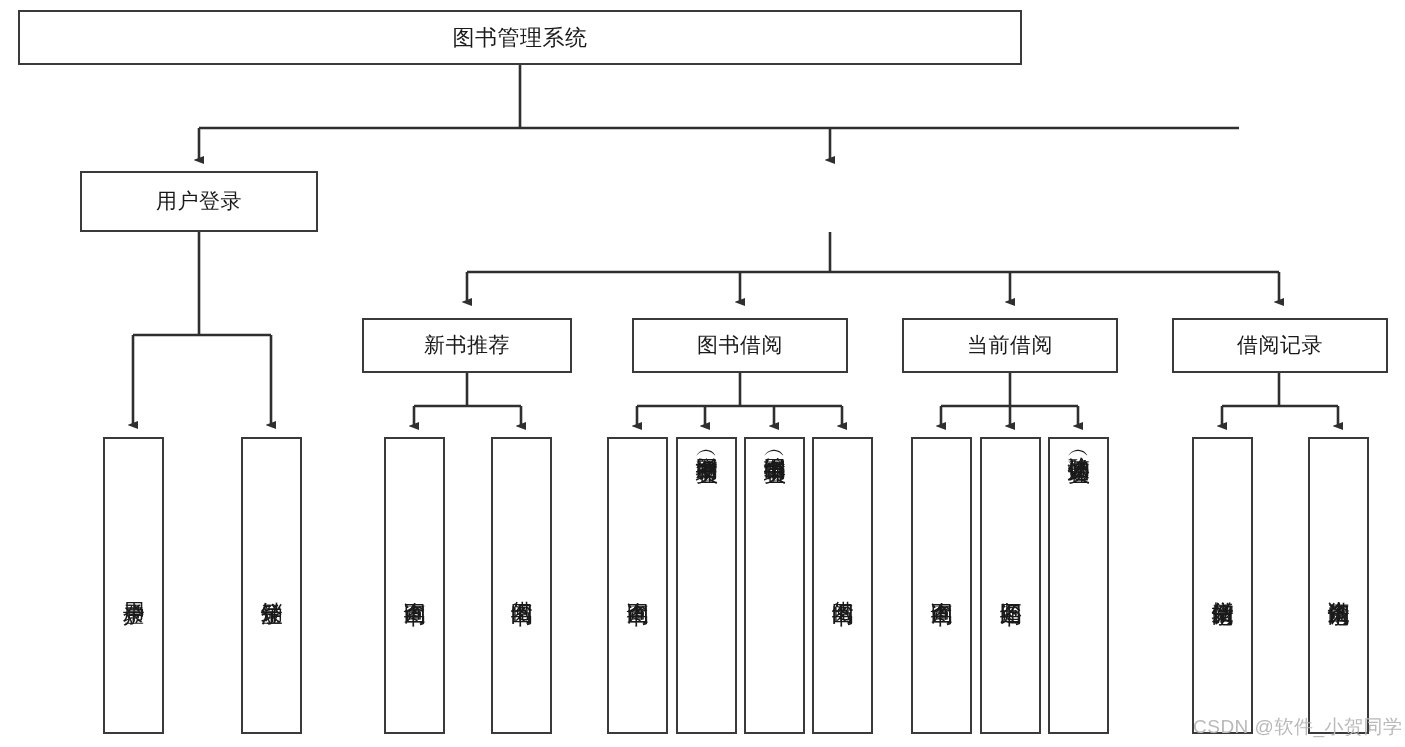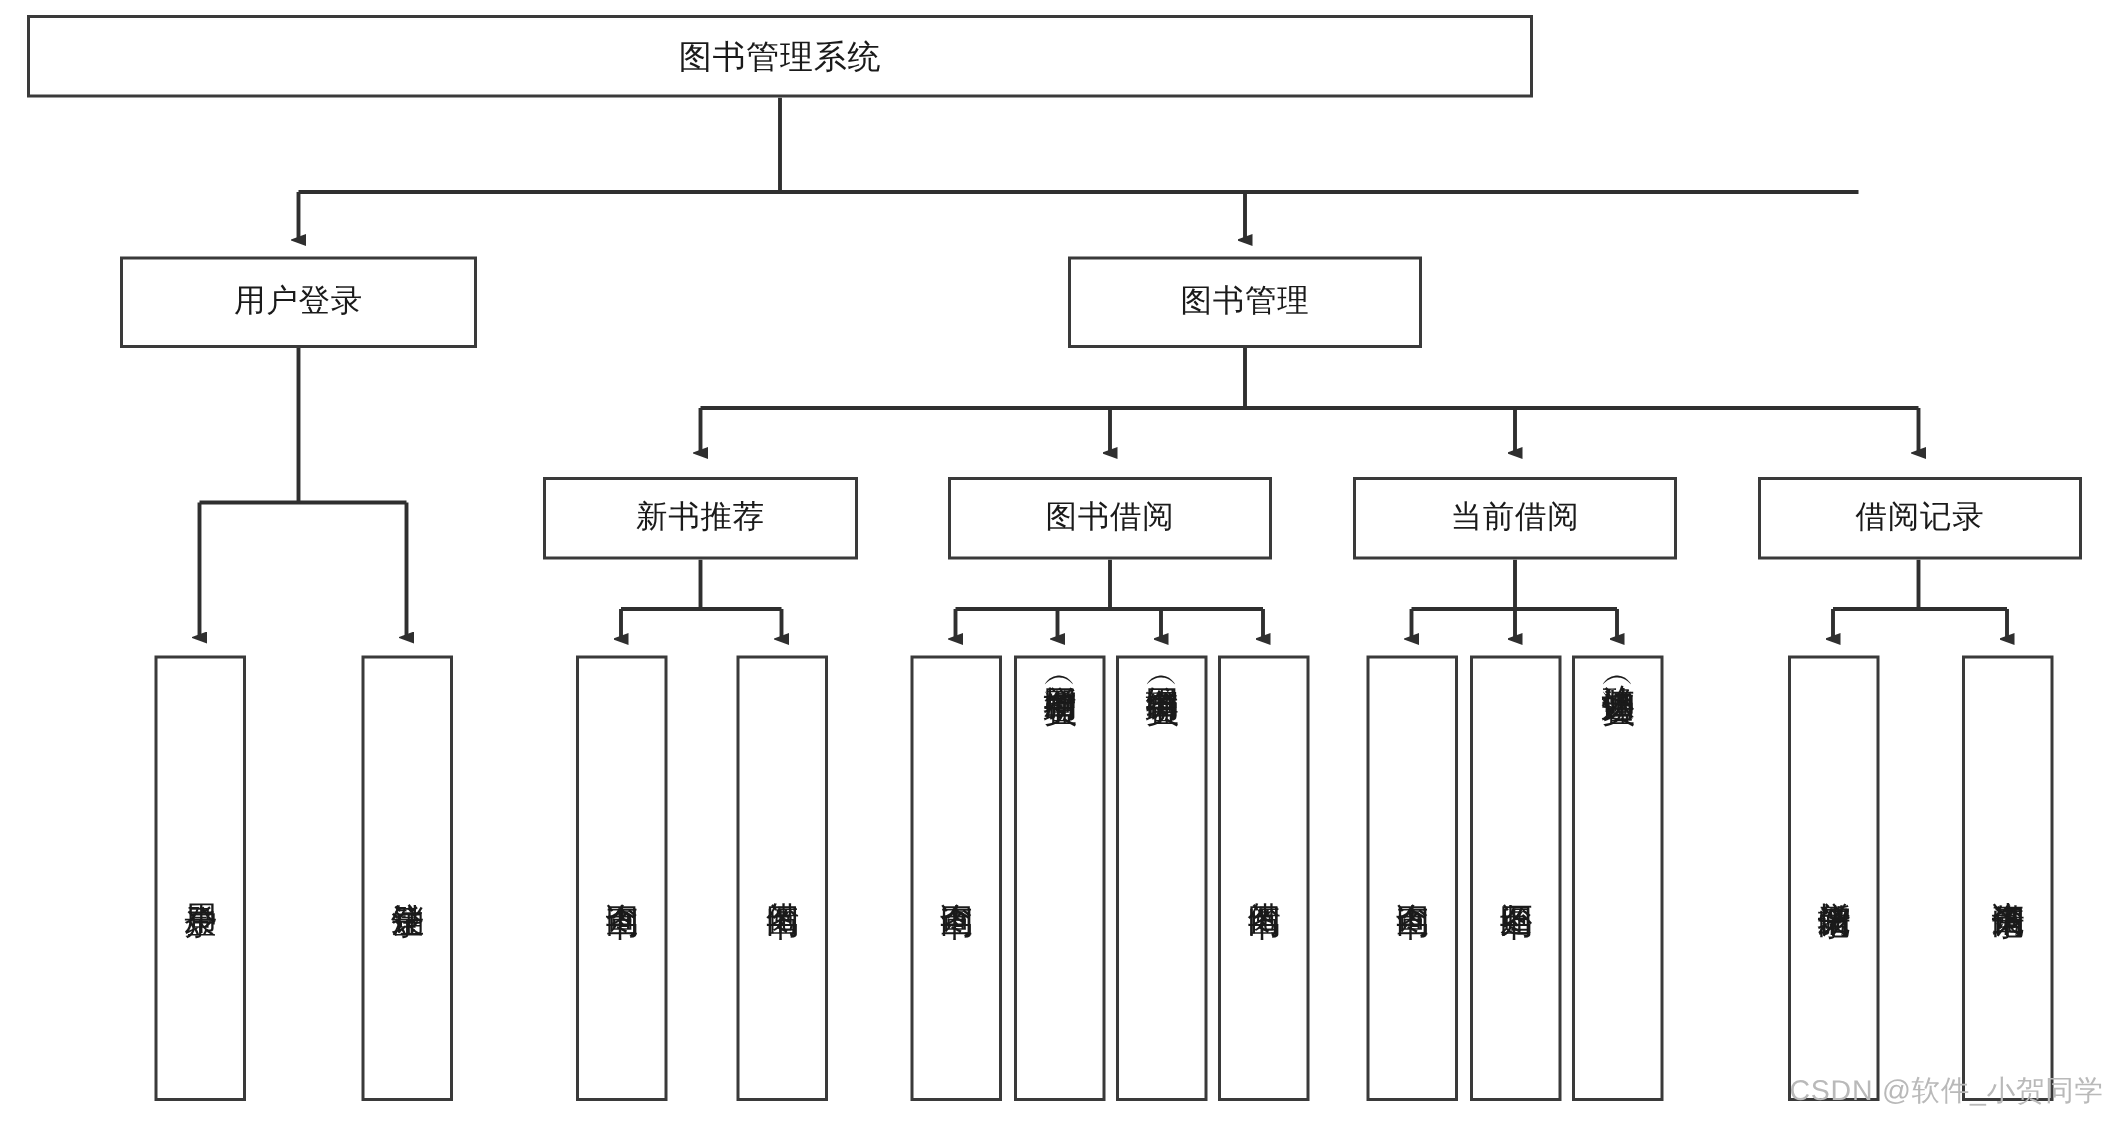--- a/index.html
+++ b/index.html
@@ -122,23 +122,20 @@
   </svg>
 
   <div class="node root" style="left:18px; top:10px; width:1004px; height:55px;">
     <span class="label">图书管理系统</span>
   </div>
 
   <div class="node" style="left:80px; top:171px; width:238px; height:61px;">
     <span class="label">用户登录</span>
   </div>
 
-  <div class="node" style="left:712px; top:171px; width:236px; height:61px;">
-    <span class="label">图书管理</span>
-  </div>
 
   <div class="node" style="left:362px; top:318px; width:210px; height:55px;">
     <span class="label">新书推荐</span>
   </div>
 
   <div class="node" style="left:632px; top:318px; width:216px; height:55px;">
     <span class="label">图书借阅</span>
   </div>
 
   <div class="node" style="left:1172px; top:318px; width:216px; height:55px;">

